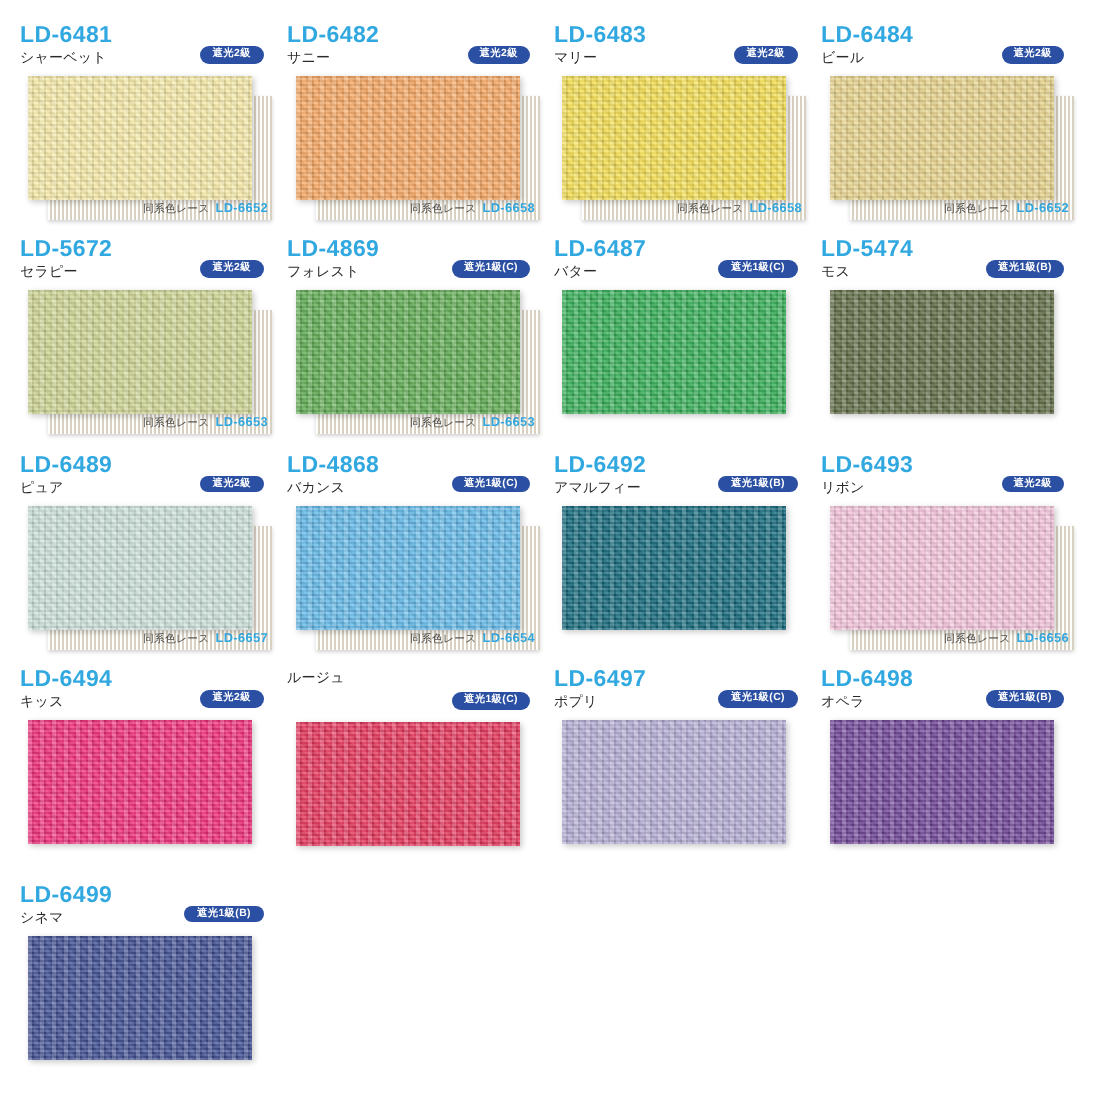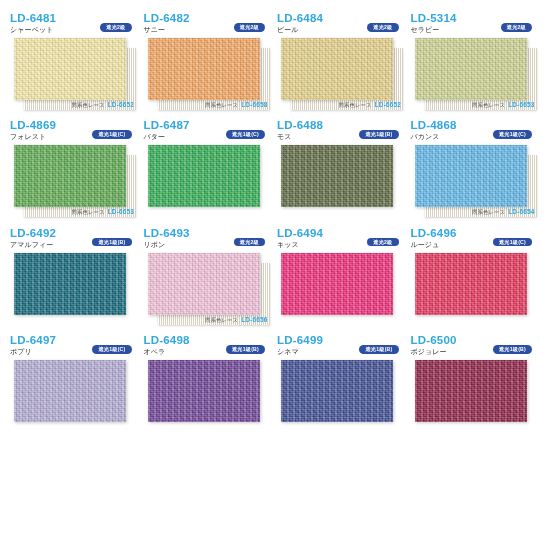--- a/index.html
+++ b/index.html
@@ -199,40 +199,55 @@
     <div class="swatch-wrap">
       <div class="lace">
         <span class="lace-caption">
           <span class="lace-label">同系色レース</span><span class="lace-code">LD-6658</span>
         </span>
       </div>
       <div class="fabric" style="background-color: rgb(245, 167, 99);"></div>
     </div>
   </div>
 
+  <div class="swatch-card">
+    <div class="card-head">
+      <span class="code">LD-6483</span>
+      <span class="name">マリー</span>
+      <span class="badge">遮光2級</span>
+    </div>
+    <div class="swatch-wrap">
+      <div class="lace">
+        <span class="lace-caption">
+          <span class="lace-label">同系色レース</span><span class="lace-code">LD-6658</span>
+        </span>
+      </div>
+      <div class="fabric" style="background-color: rgb(242, 221, 82);"></div>
+    </div>
+  </div>
 
   <div class="swatch-card">
     <div class="card-head">
       <span class="code">LD-6484</span>
       <span class="name">ビール</span>
       <span class="badge">遮光2級</span>
     </div>
     <div class="swatch-wrap">
       <div class="lace">
         <span class="lace-caption">
           <span class="lace-label">同系色レース</span><span class="lace-code">LD-6652</span>
         </span>
       </div>
       <div class="fabric" style="background-color: rgb(230, 210, 138);"></div>
     </div>
   </div>
 
   <div class="swatch-card">
     <div class="card-head">
-      <span class="code">LD-5314</span>
+      <span class="code">LD-5672</span>
       <span class="name">セラピー</span>
       <span class="badge">遮光2級</span>
     </div>
     <div class="swatch-wrap">
       <div class="lace">
         <span class="lace-caption">
           <span class="lace-label">同系色レース</span><span class="lace-code">LD-6653</span>
         </span>
       </div>
       <div class="fabric" style="background-color: rgb(205, 212, 146);"></div>
@@ -262,30 +277,45 @@
       <span class="badge">遮光1級(C)</span>
     </div>
     <div class="swatch-wrap">
 
       <div class="fabric" style="background-color: rgb(52, 173, 85);"></div>
     </div>
   </div>
 
   <div class="swatch-card">
     <div class="card-head">
-      <span class="code">LD-6488</span>
+      <span class="code">LD-5474</span>
       <span class="name">モス</span>
       <span class="badge">遮光1級(B)</span>
     </div>
     <div class="swatch-wrap">
 
       <div class="fabric" style="background-color: rgb(95, 107, 68);"></div>
     </div>
   </div>
 
+  <div class="swatch-card">
+    <div class="card-head">
+      <span class="code">LD-6489</span>
+      <span class="name">ピュア</span>
+      <span class="badge">遮光2級</span>
+    </div>
+    <div class="swatch-wrap">
+      <div class="lace">
+        <span class="lace-caption">
+          <span class="lace-label">同系色レース</span><span class="lace-code">LD-6657</span>
+        </span>
+      </div>
+      <div class="fabric" style="background-color: rgb(203, 224, 216);"></div>
+    </div>
+  </div>
 
 
   <div class="swatch-card">
     <div class="card-head">
       <span class="code">LD-4868</span>
       <span class="name">バカンス</span>
       <span class="badge">遮光1級(C)</span>
     </div>
     <div class="swatch-wrap">
       <div class="lace">
@@ -333,21 +363,20 @@
     </div>
     <div class="swatch-wrap">
 
       <div class="fabric" style="background-color: rgb(239, 45, 121);"></div>
     </div>
   </div>
 
 
   <div class="swatch-card">
     <div class="card-head">
-      <span class="code">LD-6496</span>
       <span class="name">ルージュ</span>
       <span class="badge">遮光1級(C)</span>
     </div>
     <div class="swatch-wrap">
 
       <div class="fabric" style="background-color: rgb(229, 53, 91);"></div>
     </div>
   </div>
 
   <div class="swatch-card">
@@ -379,24 +408,13 @@
       <span class="code">LD-6499</span>
       <span class="name">シネマ</span>
       <span class="badge">遮光1級(B)</span>
     </div>
     <div class="swatch-wrap">
 
       <div class="fabric" style="background-color: rgb(63, 78, 146);"></div>
     </div>
   </div>
 
-  <div class="swatch-card">
-    <div class="card-head">
-      <span class="code">LD-6500</span>
-      <span class="name">ボジョレー</span>
-      <span class="badge">遮光1級(B)</span>
-    </div>
-    <div class="swatch-wrap">
-
-      <div class="fabric" style="background-color: rgb(141, 35, 71);"></div>
-    </div>
-  </div>
 </div>
 
 </body></html>

